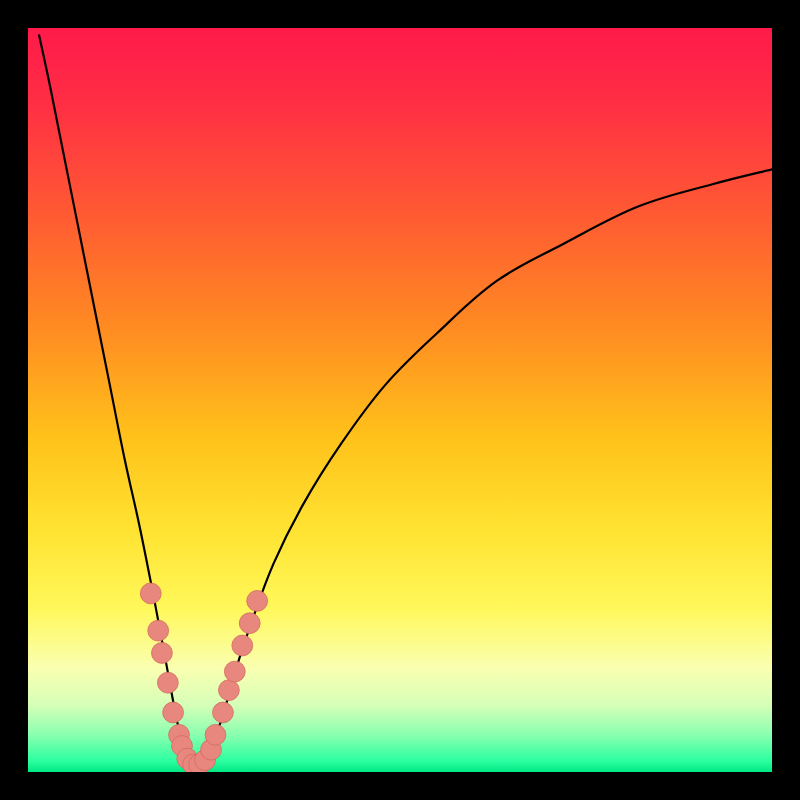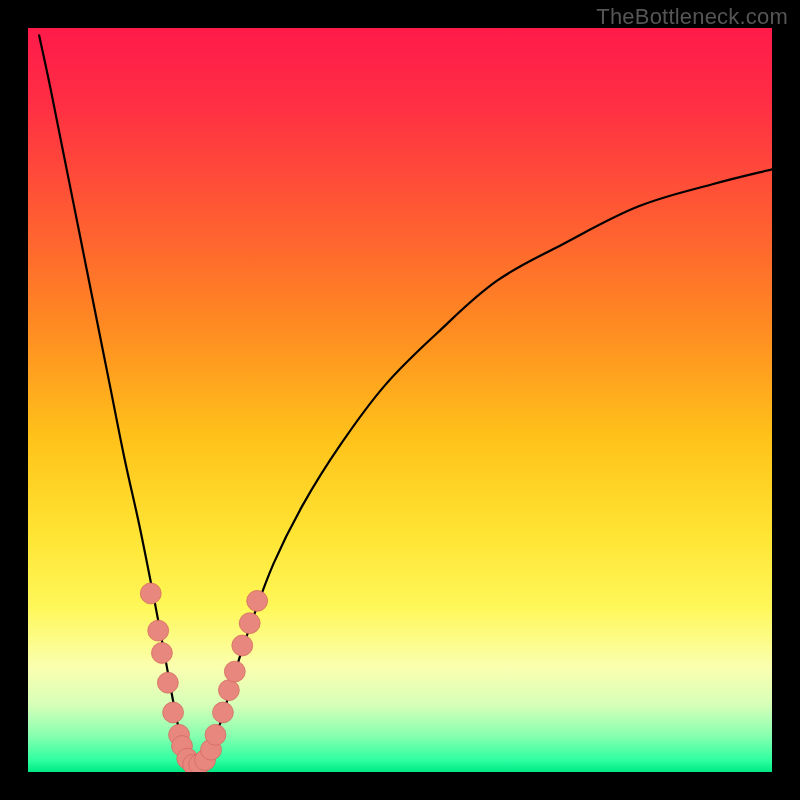--- a/index.html
+++ b/index.html
@@ -81,14 +81,13 @@
           <circle cx="187.49" cy="706.80" r="10.42" fill="#e8877e" stroke="#d46a60" stroke-width="0.8"></circle>
           <circle cx="194.93" cy="684.48" r="10.42" fill="#e8877e" stroke="#d46a60" stroke-width="0.8"></circle>
           <circle cx="200.88" cy="662.16" r="10.42" fill="#e8877e" stroke="#d46a60" stroke-width="0.8"></circle>
           <circle cx="206.83" cy="643.56" r="10.42" fill="#e8877e" stroke="#d46a60" stroke-width="0.8"></circle>
           <circle cx="214.27" cy="617.52" r="10.42" fill="#e8877e" stroke="#d46a60" stroke-width="0.8"></circle>
           <circle cx="221.71" cy="595.20" r="10.42" fill="#e8877e" stroke="#d46a60" stroke-width="0.8"></circle>
           <circle cx="229.15" cy="572.88" r="10.42" fill="#e8877e" stroke="#d46a60" stroke-width="0.8"></circle>
         </g>
     </svg>
   </div>
-  <div class="watermark">TheBottleneck.com</div>
 </div>
 
 </body></html>

